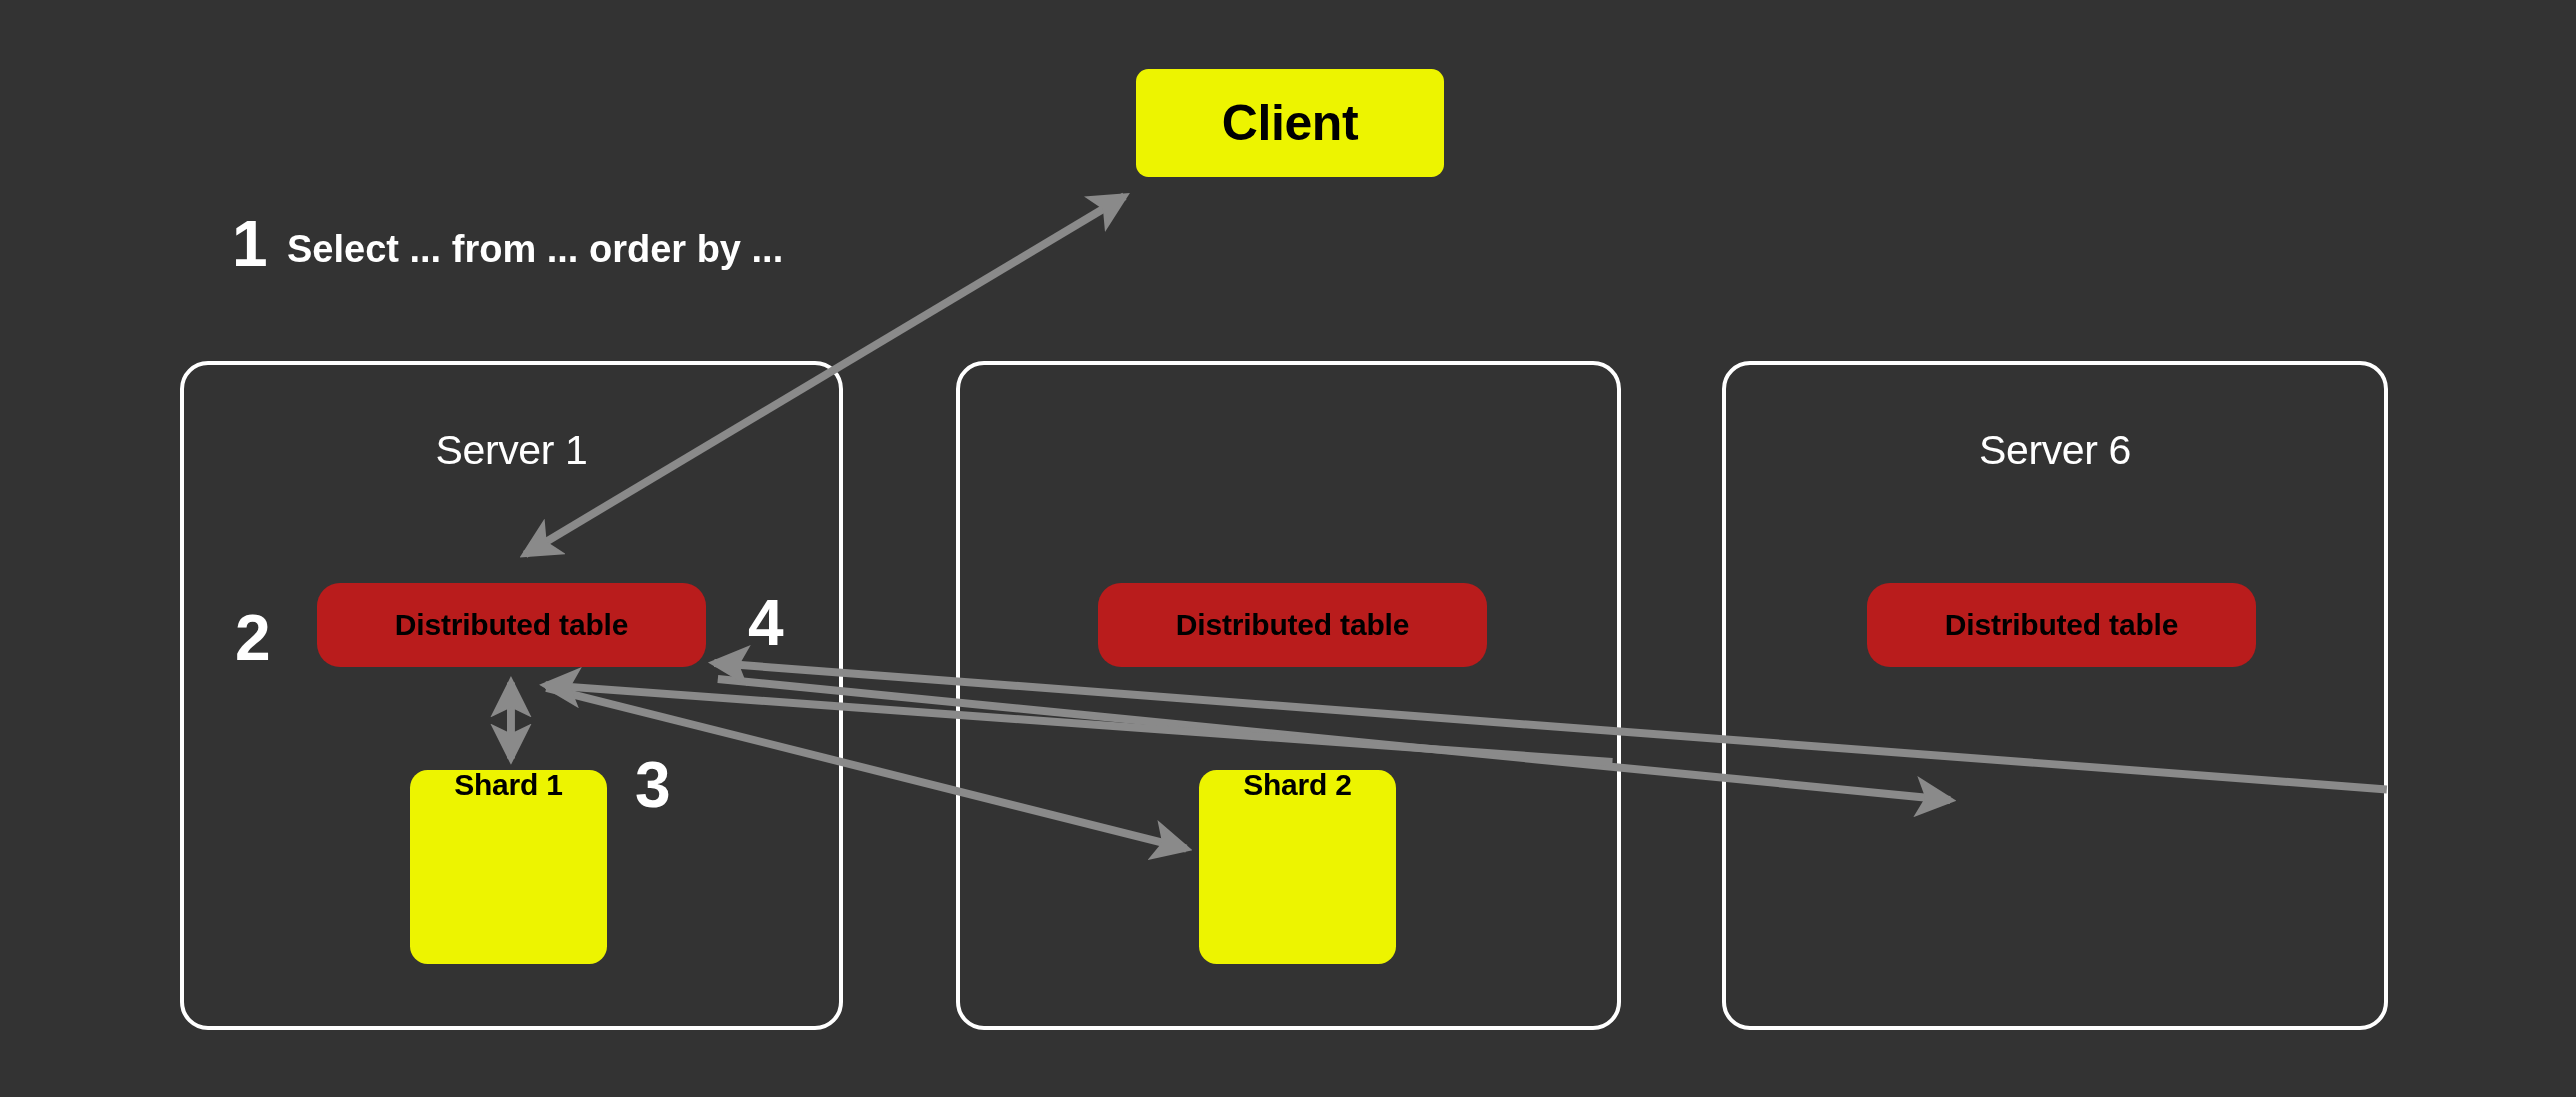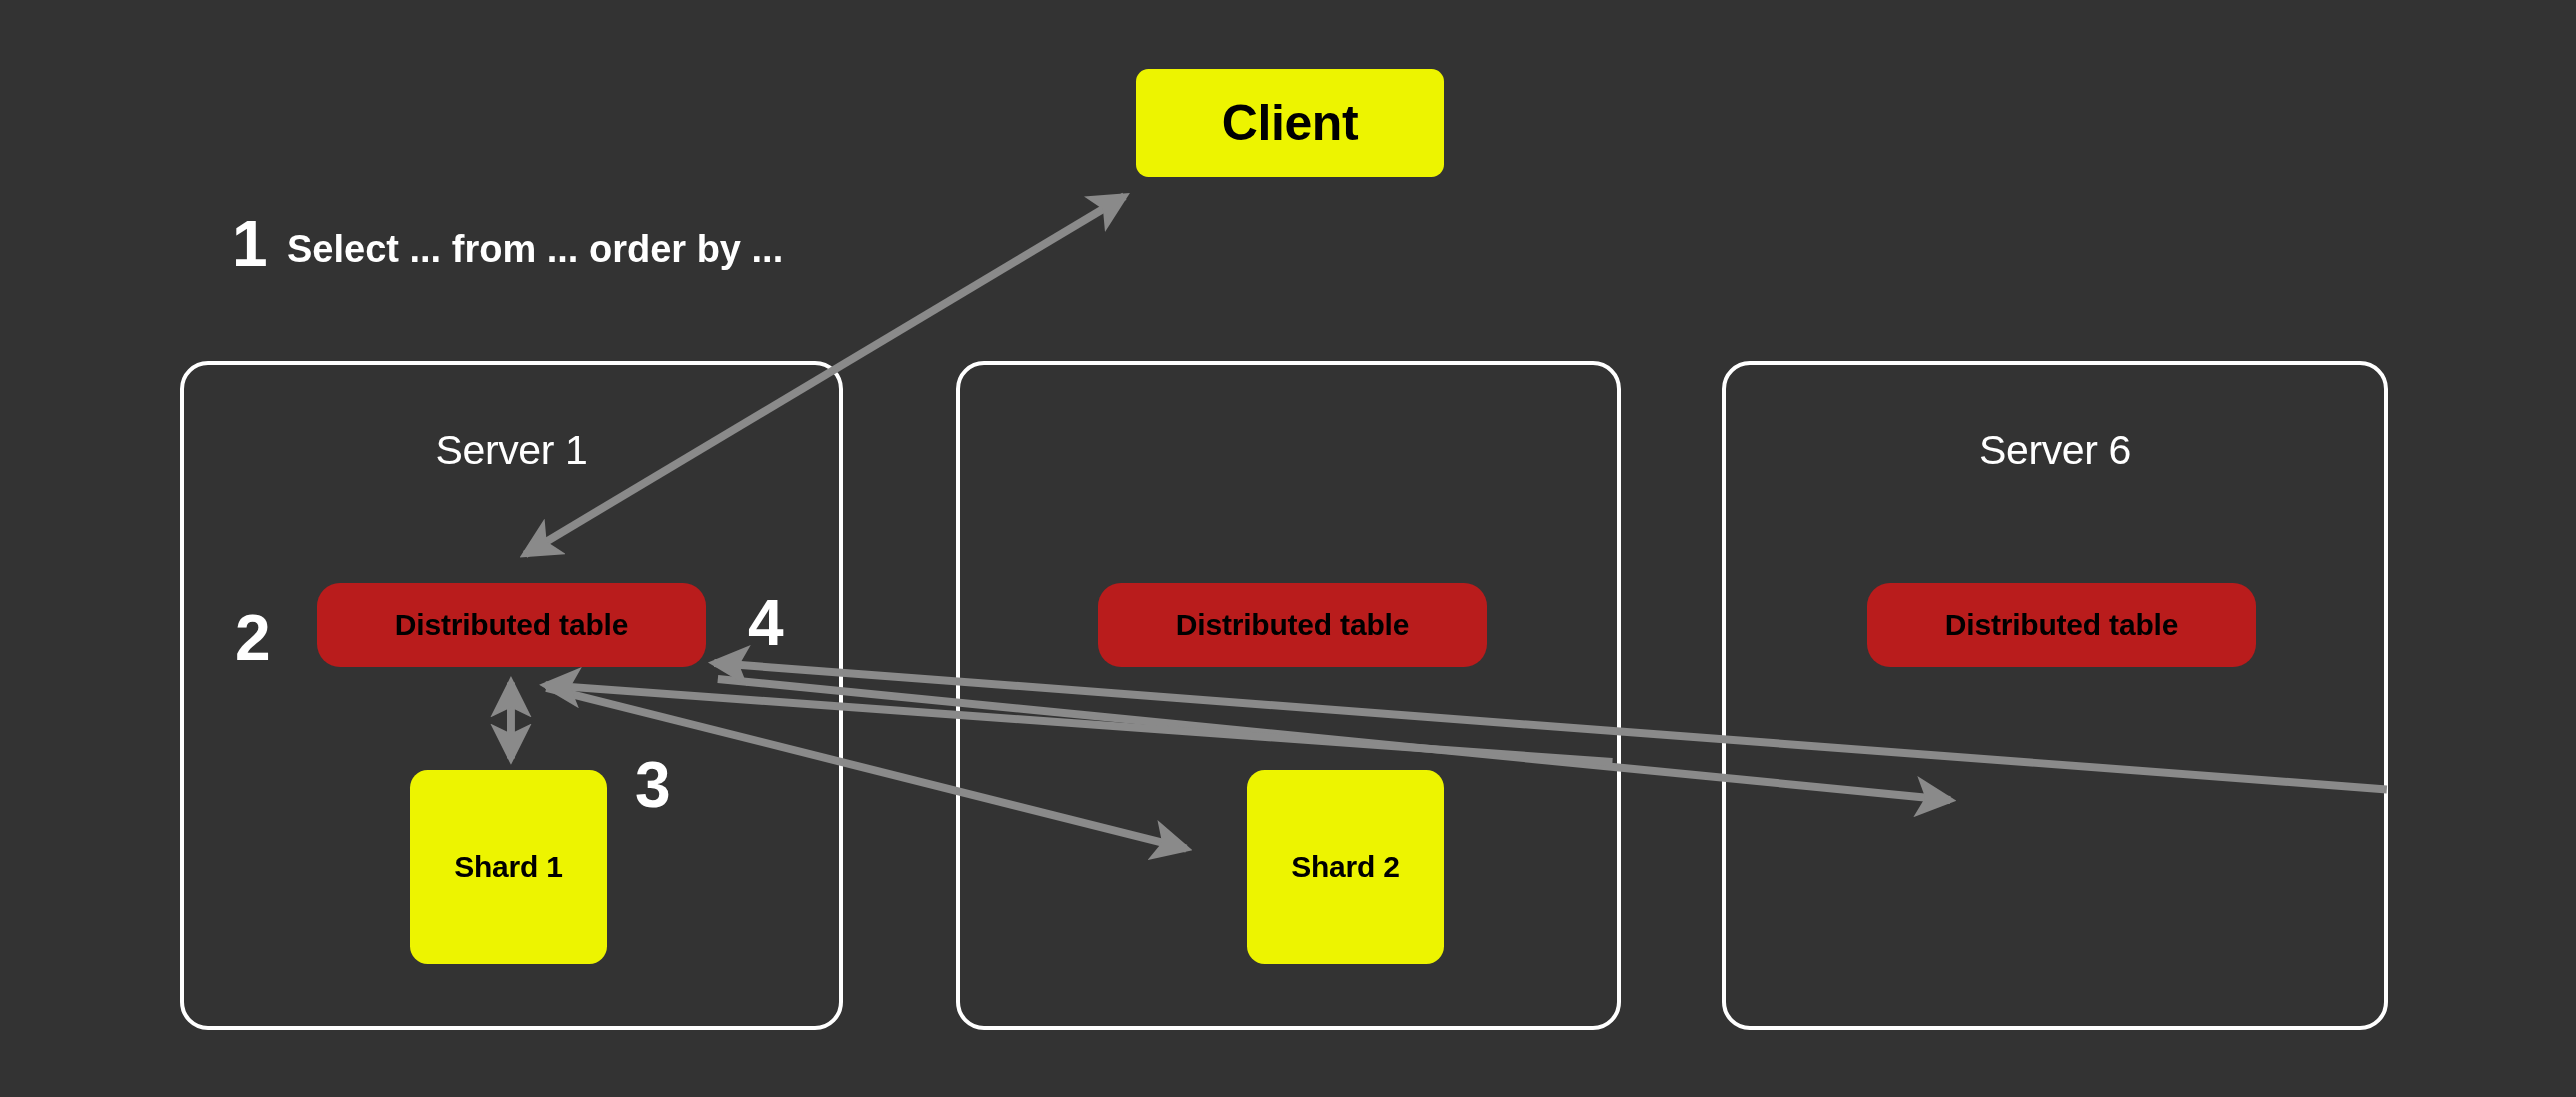--- a/index.html
+++ b/index.html
@@ -127,33 +127,32 @@
 
   
   .shard {
     position: absolute;
     top: 405px;
     width: 197px;
     height: 194px;
     background: #EDF400;
     border-radius: 17.7px;
     display: flex;
-    align-items: center;
     justify-content: center;
     z-index: 8;
   }
   .shard-label {
     color: #000000;
     font-size: 30px;
     font-weight: 700;
     letter-spacing: -0.2px;
     line-height: 1;
   }
   #server-1 .shard { left: 226px; }
-  #server-2 .shard { left: 239px; margin-left: 48px; }
+  #server-2 .shard { left: 239px; }
   #server-3 .shard { left: 237px; }
 
   
   .step-num {
     position: absolute;
     color: #FFFFFF;
     font-size: 64px;
     font-weight: 700;
     line-height: 1;
     z-index: 9;

